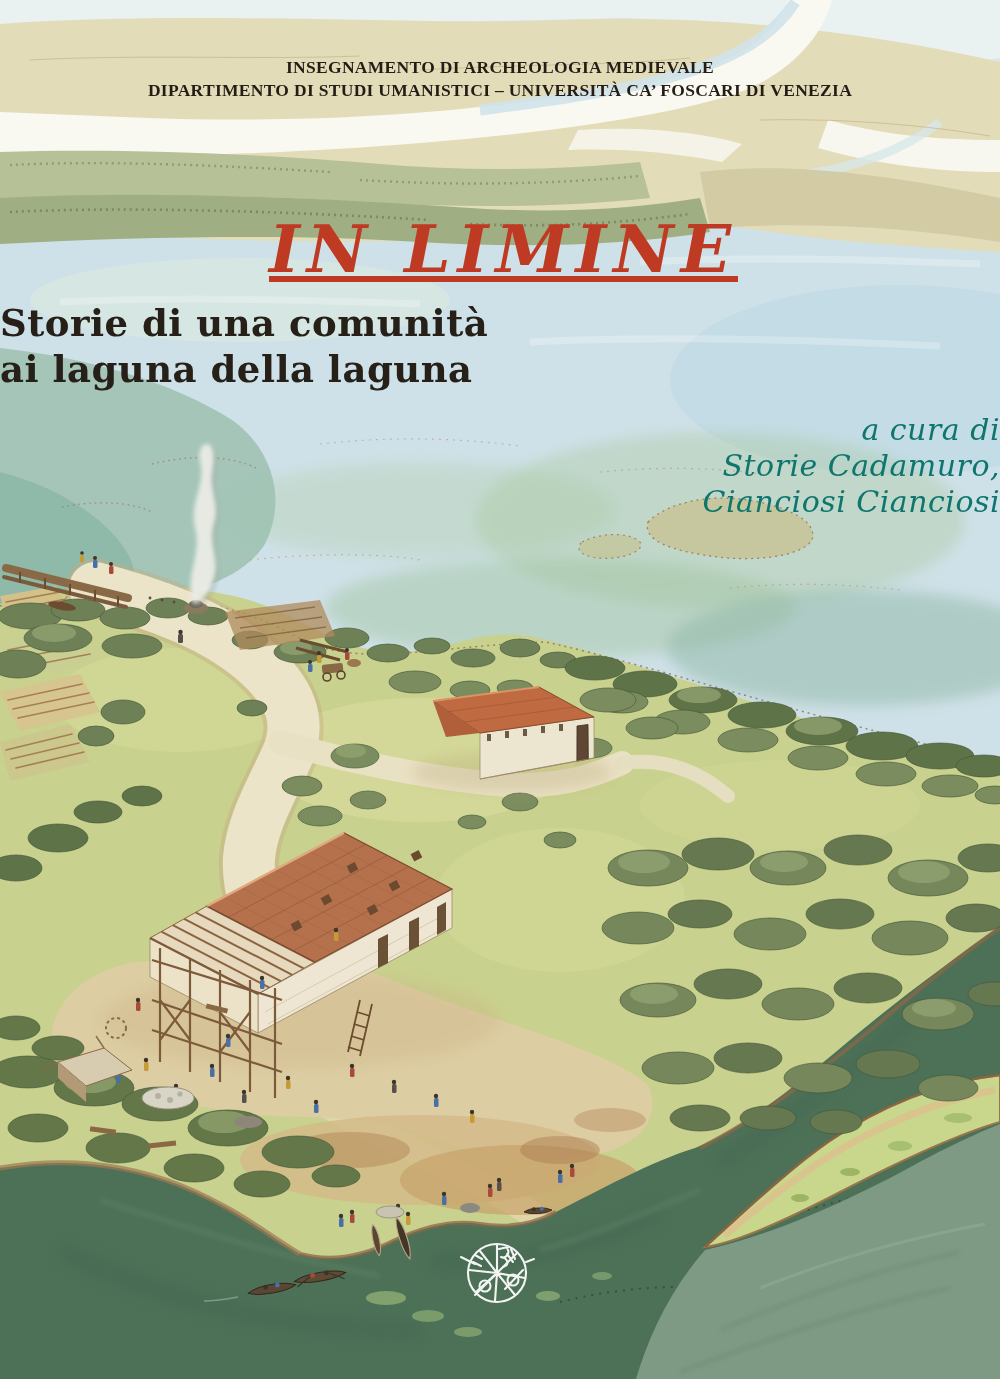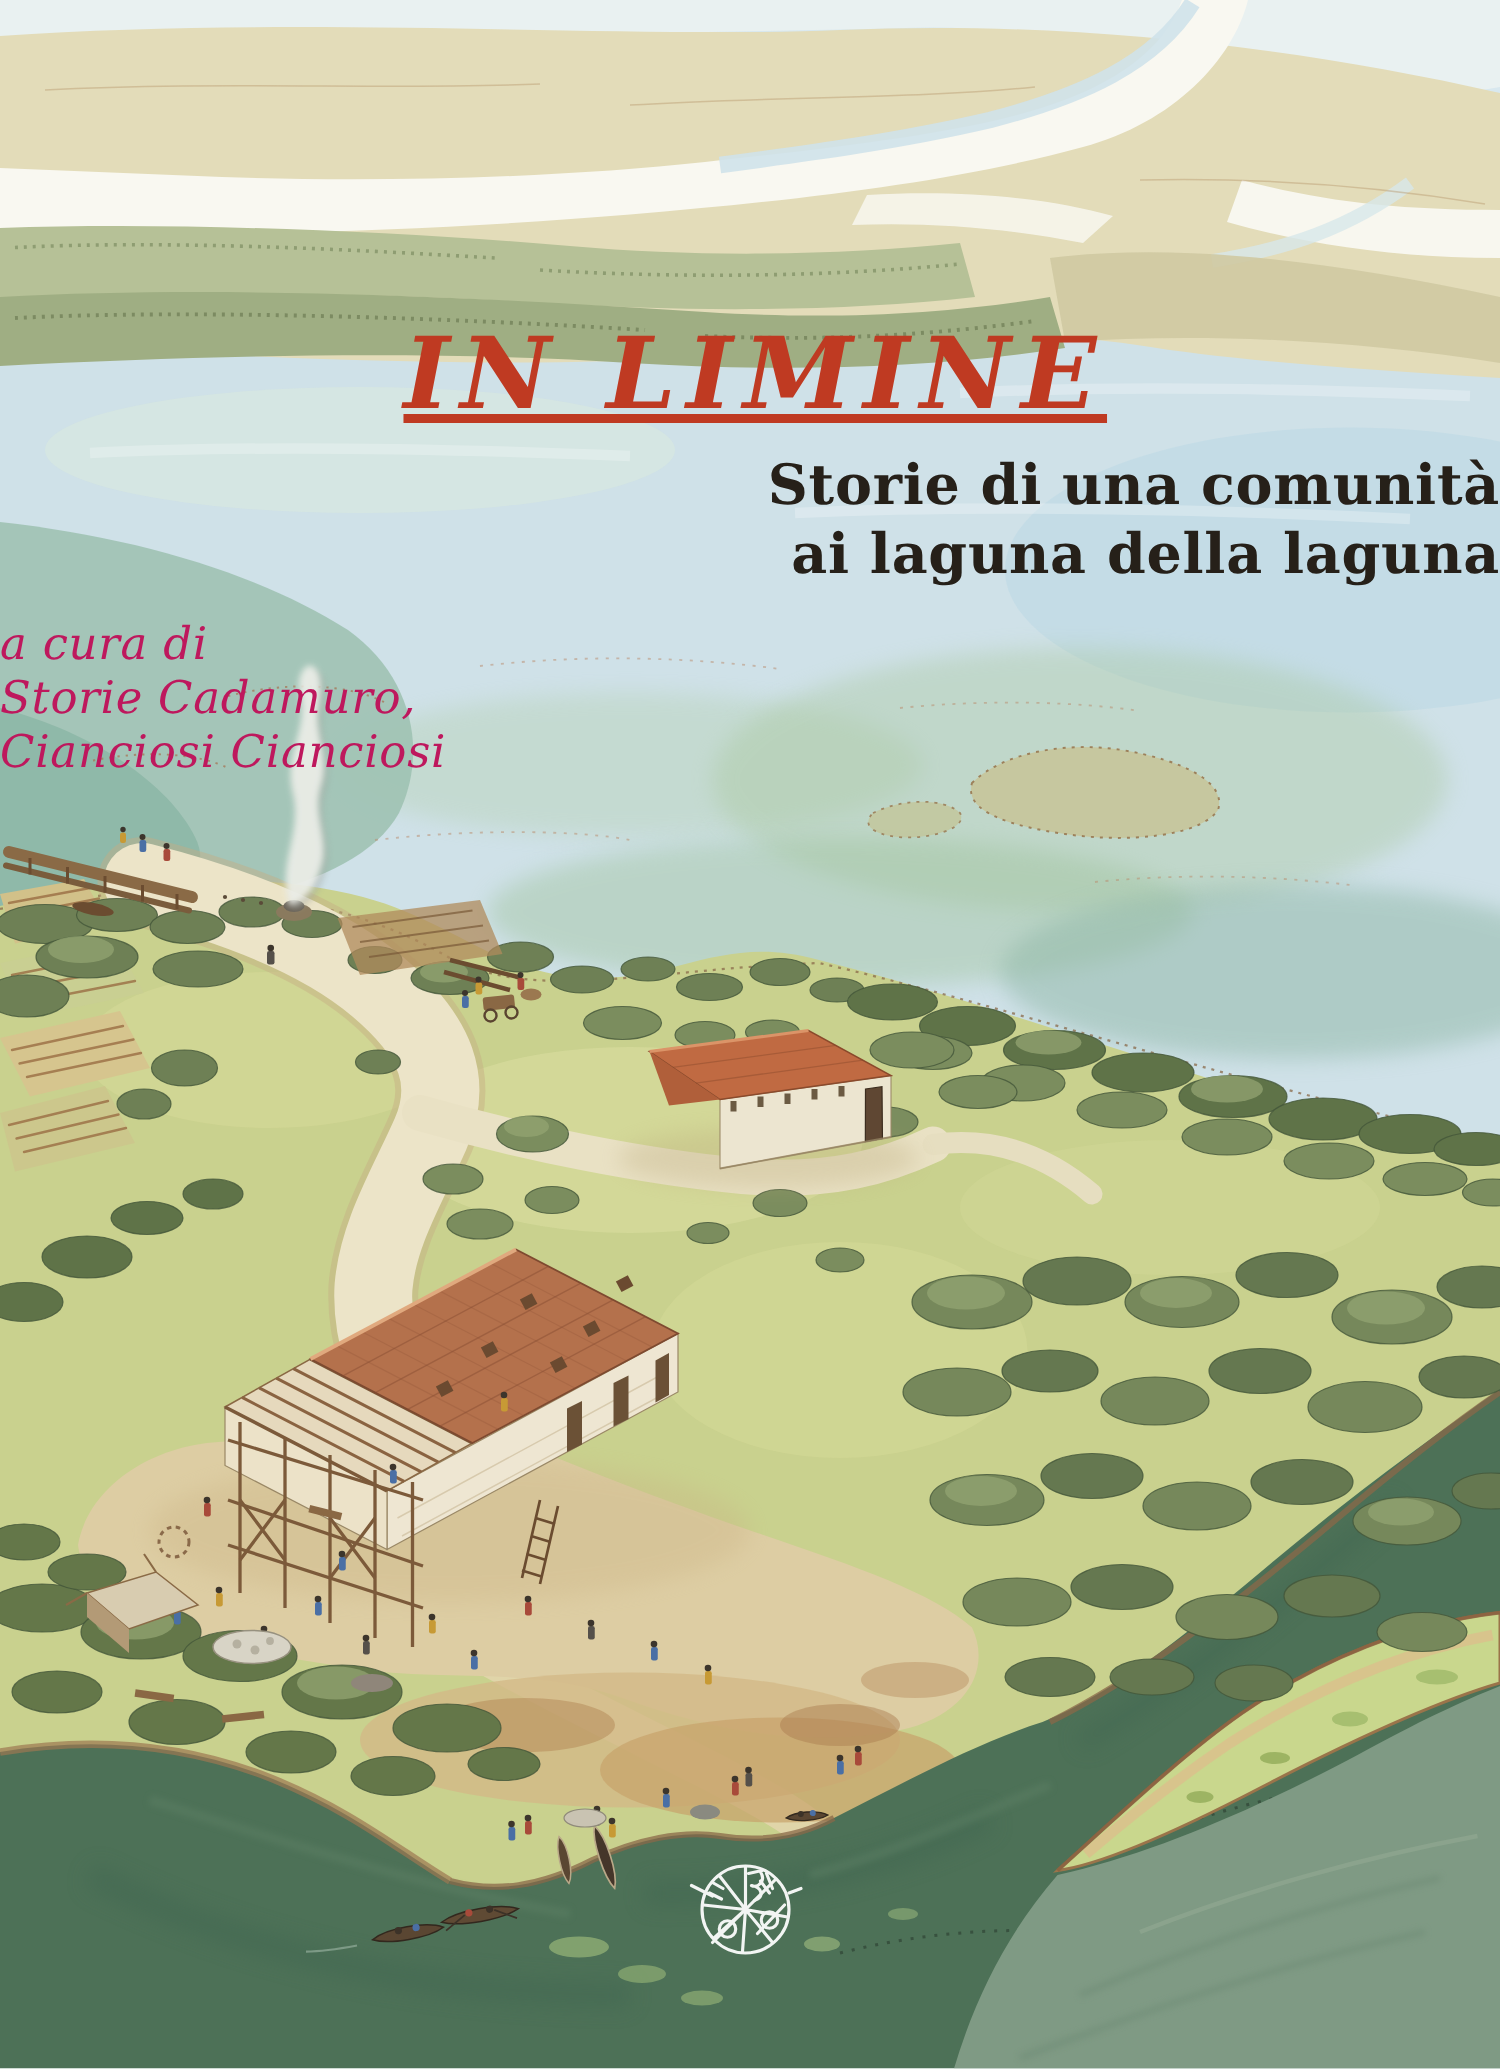--- a/index.html
+++ b/index.html
@@ -3,24 +3,24 @@
 <meta charset="utf-8">
 <style>
   html,body{margin:0;padding:0;background:#ffffff;}
   .cover{position:relative;width:1000px;height:1379px;overflow:hidden;background:#cfe1e8;}
   .cover svg.art{position:absolute;inset:0;display:block;}
   .textlayer{position:absolute;left:0;top:0;width:100%;height:100%;pointer-events:none;}
   .affiliation{position:absolute;top:56px;left:0;width:100%;text-align:center;
     font:700 17.5px/23px "Liberation Serif",serif;color:#241d15;letter-spacing:.3px;}
   .booktitle{position:absolute;top:216px;left:0;width:100%;text-align:center;margin:0;
     font:italic 700 66px/1.02 "DejaVu Serif",serif;color:#bf3a22;letter-spacing:7px;text-indent:7px;text-decoration:underline;}
-  .subtitle{position:absolute;top:300px;left:0;width:100%;text-align:right;
+  .subtitle{position:absolute;top:300px;left:0;width:100%;text-align:left;
     font:700 37px/46px "DejaVu Serif",serif;color:#262019;letter-spacing:.5px;}
-  .editors{position:absolute;top:412px;left:0;width:100%;text-align:left;
-    font:italic 400 30px/36px "DejaVu Serif",serif;color:#be185d;letter-spacing:.5px;}
+  .editors{position:absolute;top:412px;left:0;width:100%;text-align:right;
+    font:italic 400 30px/36px "DejaVu Serif",serif;color:#0f766e;letter-spacing:.5px;}
 </style>
 </head>
 <body>
 
 <div class="cover">
 
 <svg class="art" width="1000" height="1379" viewBox="0 0 1000 1379" aria-hidden="true">
   <defs>
     <filter id="soft" x="-40%" y="-40%" width="180%" height="180%">
           <feGaussianBlur stdDeviation="2.2"></feGaussianBlur>
@@ -453,20 +453,24 @@
     <path d="M2,-24 l9,-2 m-1,1 c4,6 -2,11 -6,9 c7,1 9,8 2,10"></path>
     <circle cx="16" cy="7" r="5.5"></circle>
     <path d="M8,16 L26,-3"></path>
     <circle cx="-12" cy="13" r="5.5"></circle>
     <path d="M-22,22 L-3,3"></path>
     <path d="M-24,-11 l8,4 M-22,-18 l7,4 M10,-19 l6,8 M14,-24 l4,10"></path>
   </g>
 </svg>
 
 <div class="textlayer">
+  <div class="affiliation">
+    <div>INSEGNAMENTO DI ARCHEOLOGIA MEDIEVALE</div>
+    <div>DIPARTIMENTO DI STUDI UMANISTICI – UNIVERSITÀ CA’ FOSCARI DI VENEZIA</div>
+  </div>
   <h1 class="booktitle">IN LIMINE</h1>
   <div class="subtitle">
     <div>Storie di una comunità</div>
     <div>ai laguna della laguna</div>
   </div>
   <div class="editors">
     <div>a cura di</div>
     <div>Storie Cadamuro,</div>
     <div>Cianciosi Cianciosi</div>
   </div>

